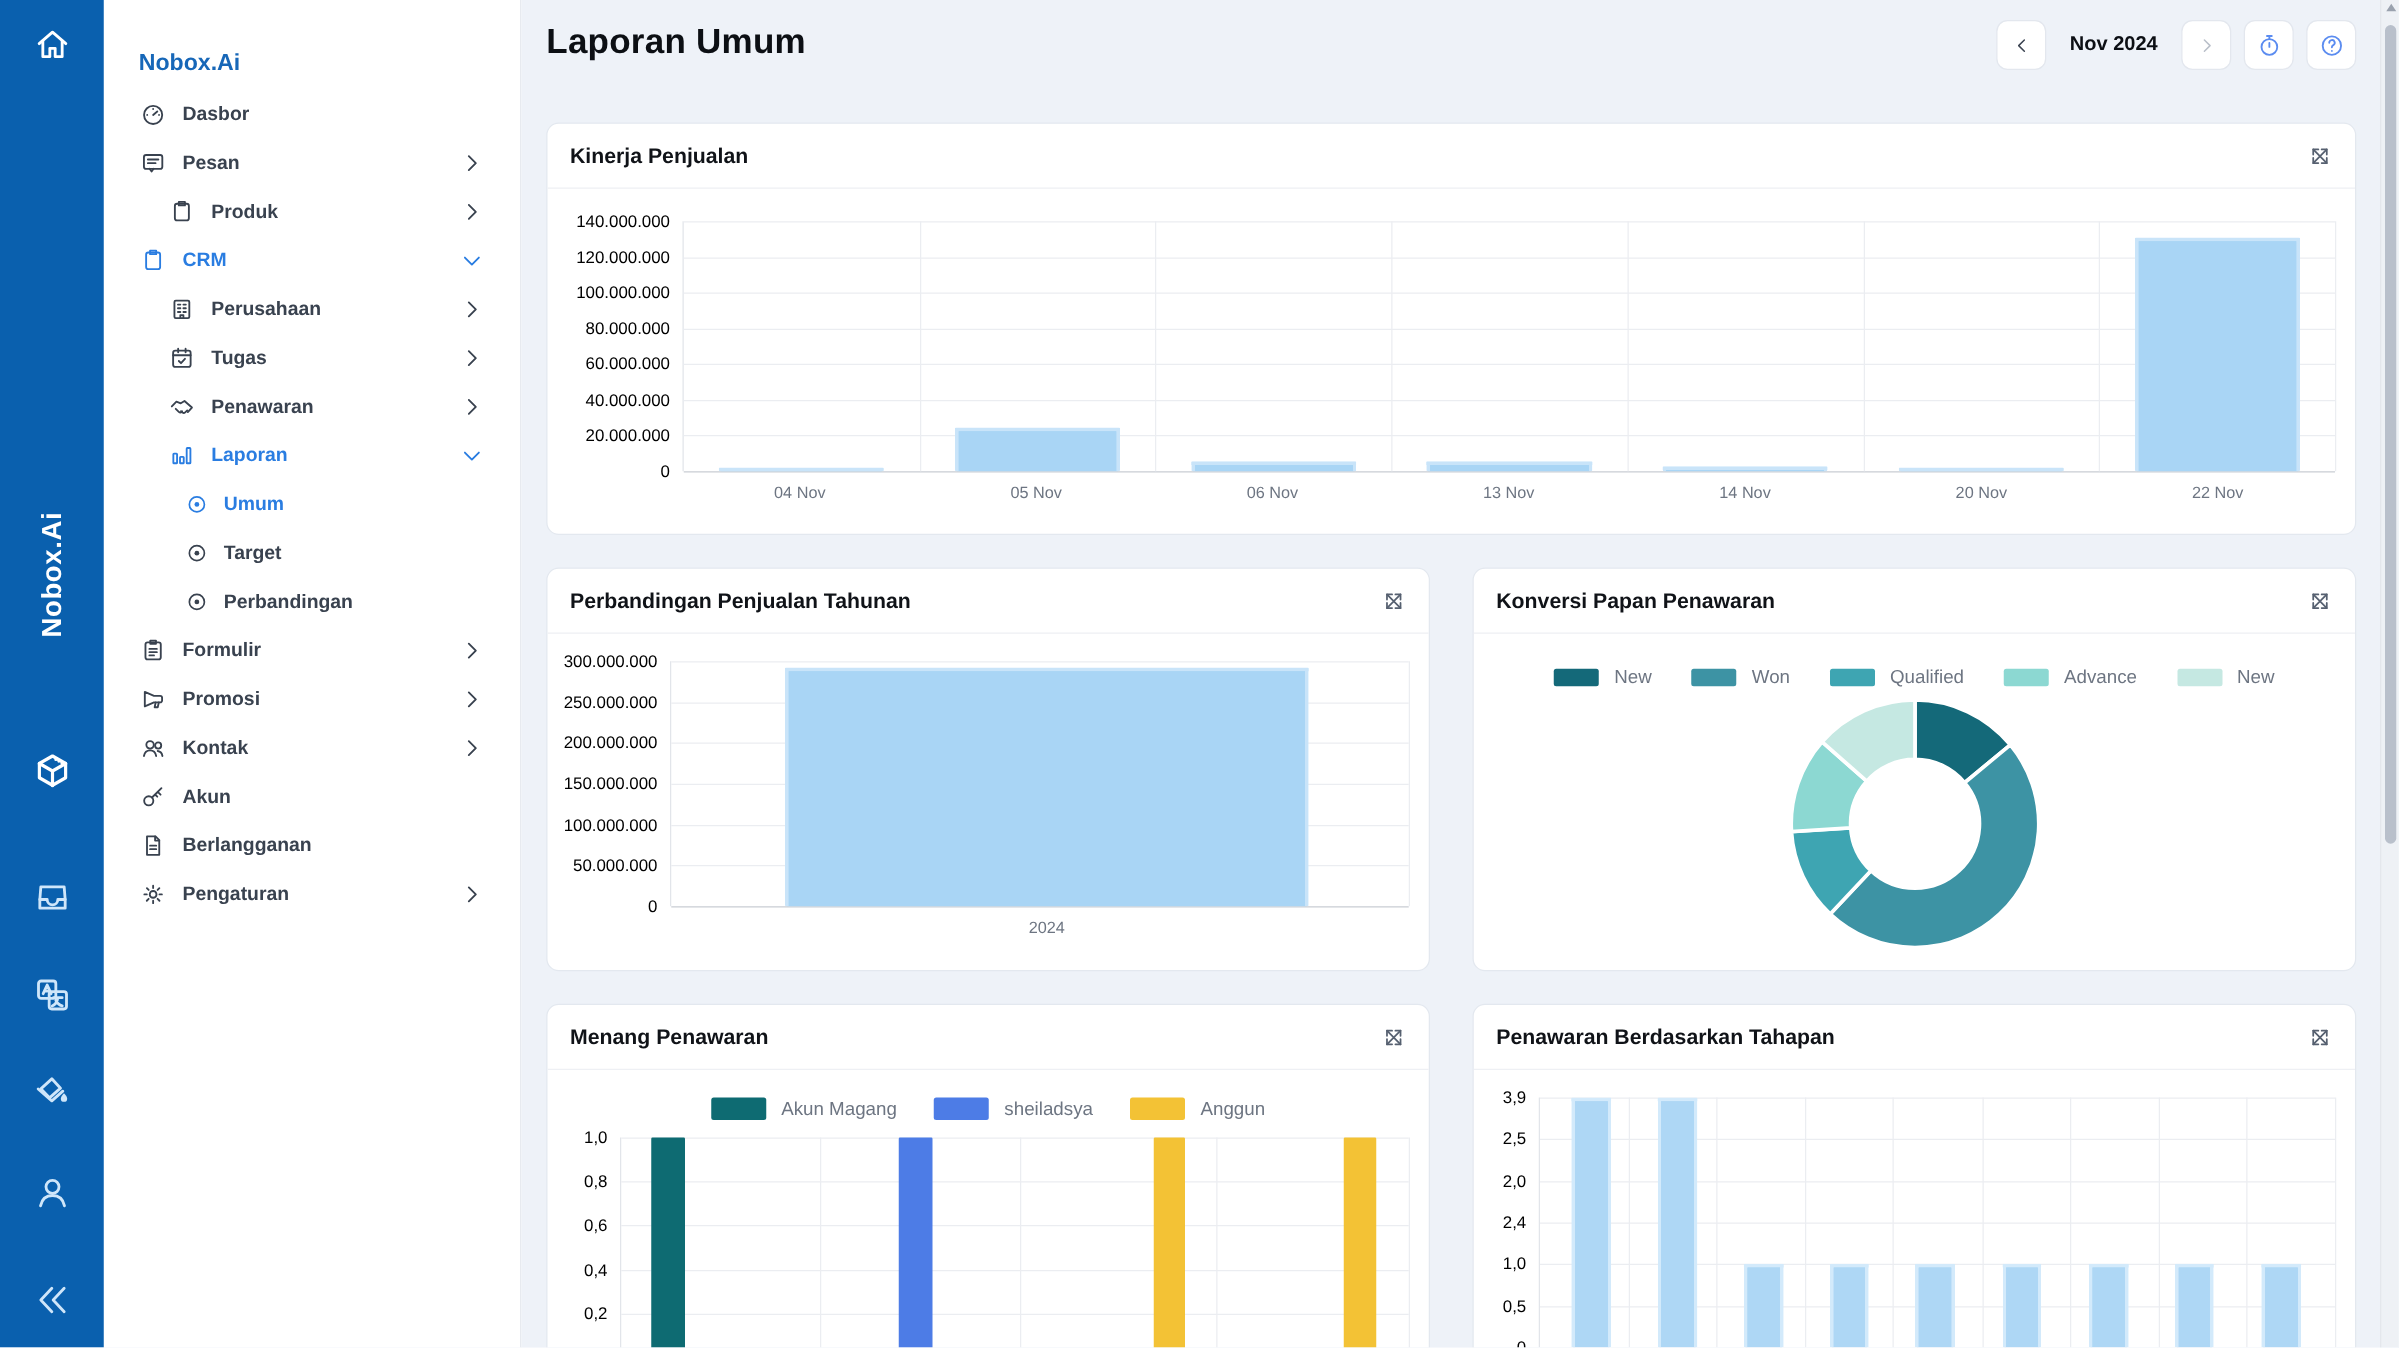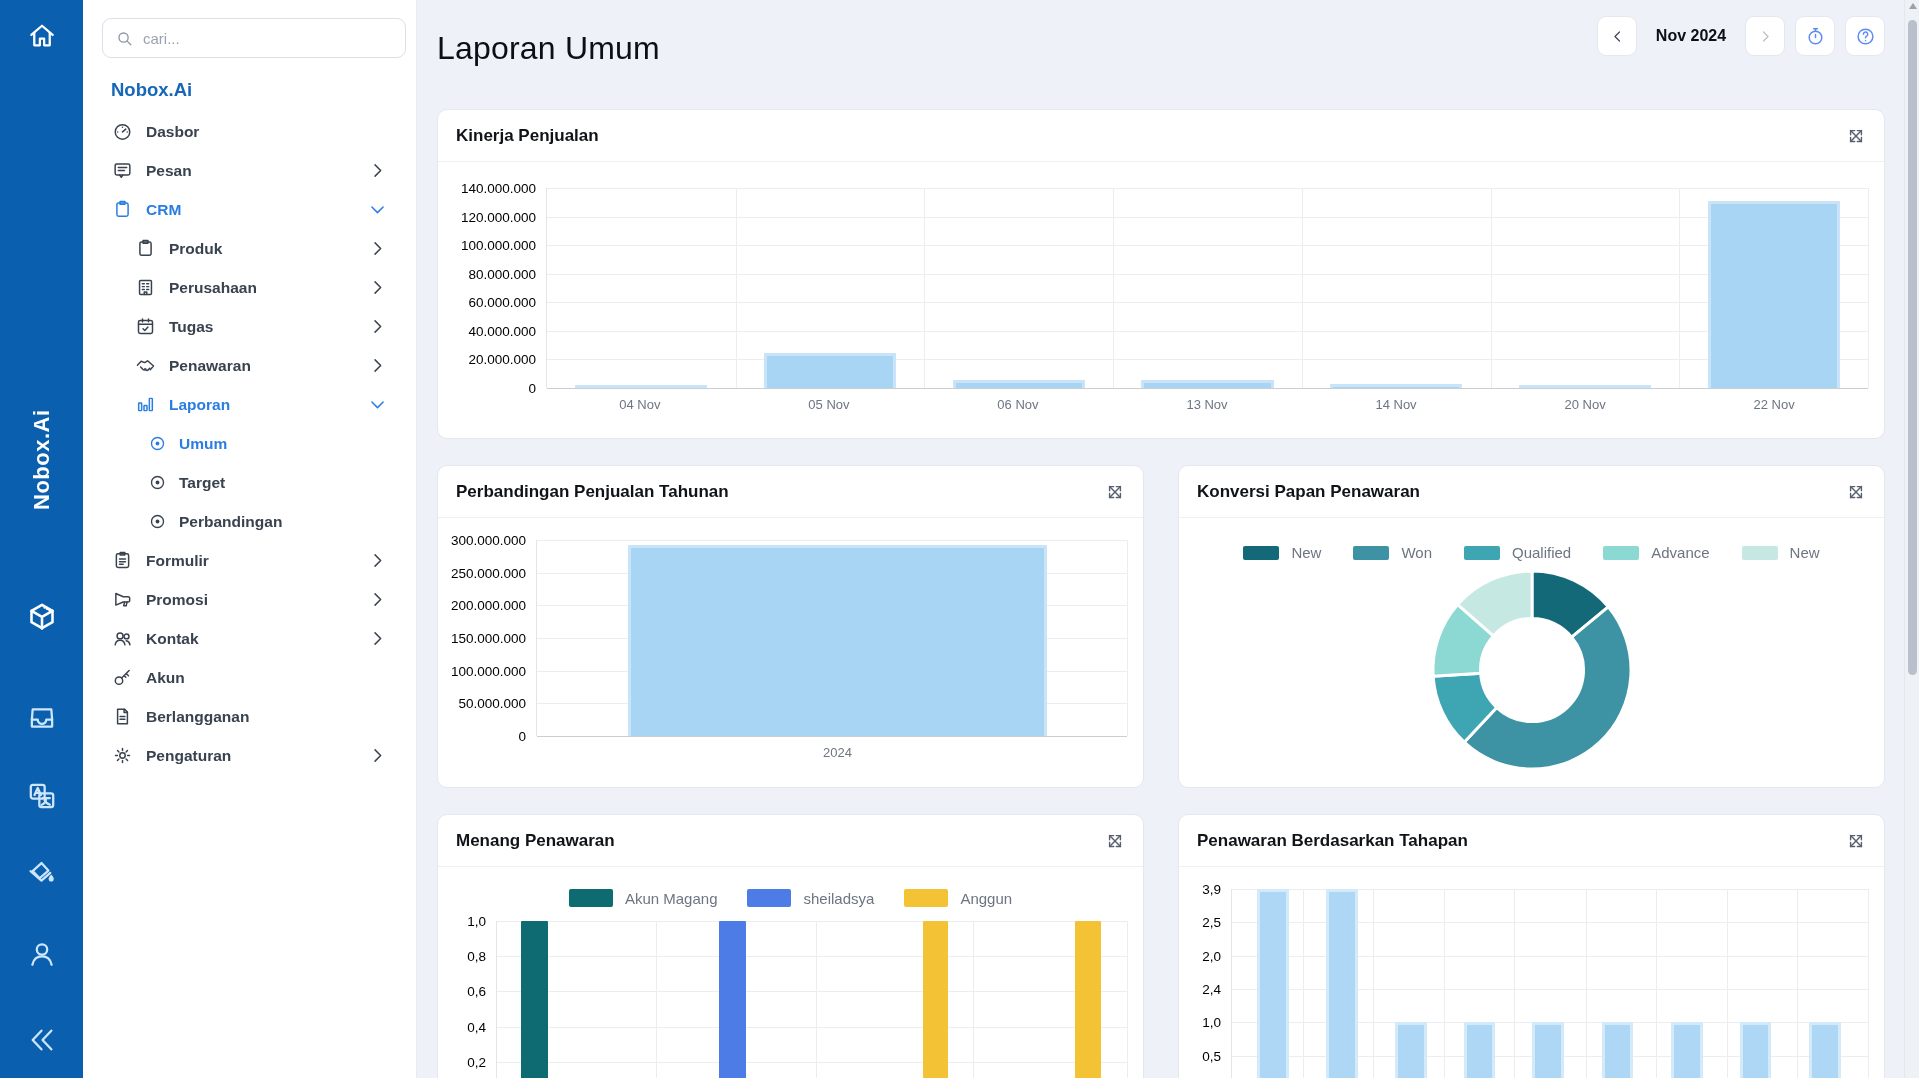--- a/index.html
+++ b/index.html
@@ -33,21 +33,21 @@
   .chev{margin-left:auto;width:15px;height:15px;flex:none}
   .chev.blue{color:#2a7de1}
   .offline{display:flex;align-items:center;padding-left:20px;margin-top:auto}
   .toggle{width:52px;height:26px;border-radius:13px;background:#e8eaf1;position:relative;box-shadow:inset 0 1px 2px rgba(0,0,0,.05);cursor:pointer;flex:none}
   .knob{position:absolute;left:3px;top:3px;width:20px;height:20px;border-radius:50%;background:#fdfdfe;box-shadow:0 1px 3px rgba(0,0,0,.25)}
   .ofl{font-size:15.5px;color:#1c222c;margin-left:26px}
 
   
   .main{flex:1;background:#eef2f8;padding:14px 34px 0 20px;overflow:hidden}
   .mhead{display:flex;align-items:flex-start;justify-content:space-between}
-  h1{font-size:32px;font-weight:400;color:#0c0f14;margin-top:16px;letter-spacing:.2px}
+  h1{font-size:28px;font-weight:700;color:#0c0f14;margin-top:3px;letter-spacing:.2px}
   .controls{display:flex;gap:10px;align-items:center;margin-top:2px}
   .btn{width:40px;height:40px;background:#fff;border:1px solid #e3e7ee;border-radius:9px;display:flex;align-items:center;justify-content:center;color:#3c4452;cursor:pointer}
   .btn .ic{width:17px;height:17px}
   .btn.blue .ic{width:21px;height:21px}
   .btn.dis{color:#b9bfc9}
   .btn.blue{color:#5b8cf0}
   .period{font-weight:800;font-size:16px;color:#0c0f14;margin:0 5px;min-width:78px;text-align:center}
 
   .card{background:#fff;border:1px solid #e3e8ef;border-radius:10px;overflow:hidden}
   .chead{display:flex;align-items:center;justify-content:space-between;height:52px;padding:12px 18px;border-bottom:1px solid #eef0f4}
@@ -140,29 +140,20 @@
         </svg>
       </span>
     <span class="ricon p5">
         <svg class="ic " viewBox="0 0 24 24" fill="none" stroke="currentColor" stroke-width="1.7" stroke-linecap="round" stroke-linejoin="round">
           <path d="M11.6 5 5 12l6.6 7M19 5l-6.6 7L19 19"></path>
         </svg>
       </span>
   </aside>
 
   <nav class="sidebar">
-    <div class="search">
-      <span>
-          <svg class="ic " viewBox="0 0 24 24" fill="none" stroke="currentColor" stroke-width="1.7" stroke-linecap="round" stroke-linejoin="round">
-            <circle cx="10.8" cy="10.8" r="5.8"></circle>
-            <path d="M15.3 15.3 20 20"></path>
-          </svg>
-        </span>
-      <input class="sinput" placeholder="cari..." style="">
-    </div>
     <div class="brand">Nobox.Ai</div>
     <div id="menu">
         <div class="mi l0">
           <svg class="ic " viewBox="0 0 24 24" fill="none" stroke="currentColor" stroke-width="1.7" stroke-linecap="round" stroke-linejoin="round">
             <circle cx="12" cy="12.5" r="8.3"></circle>
             <path d="M12 12.5l3.8-3.2"></path>
             <path d="M6.6 12.5h.01M17.4 12.5h.01M12 7.1h.01"></path>
           </svg>
           <span class="lbl">Dasbor</span>
         </div>
@@ -170,38 +161,38 @@
           <svg class="ic " viewBox="0 0 24 24" fill="none" stroke="currentColor" stroke-width="1.7" stroke-linecap="round" stroke-linejoin="round">
             <rect x="3.6" y="4.6" width="16.8" height="12.6" rx="2"></rect>
             <path d="M7.2 8.7h9.6M7.2 12h7"></path>
             <path d="M8.8 17.2l1.8 2.5 1.8-2.5"></path>
           </svg>
           <span class="lbl">Pesan</span>
           <svg class="ic chev" viewBox="0 0 24 24" fill="none" stroke="currentColor" stroke-width="1.7" stroke-linecap="round" stroke-linejoin="round">
             <path d="M9.2 5.6 15.6 12l-6.4 6.4"></path>
           </svg>
         </div>
+        <div class="mi l1">
+          <svg class="ic " viewBox="0 0 24 24" fill="none" stroke="currentColor" stroke-width="1.7" stroke-linecap="round" stroke-linejoin="round">
+            <rect x="5.6" y="4.6" width="12.8" height="15.2" rx="2"></rect>
+            <path d="M9.2 2.9h5.6v3.2H9.2z"></path>
+          </svg>
+          <span class="lbl">Produk</span>
+          <svg class="ic chev" viewBox="0 0 24 24" fill="none" stroke="currentColor" stroke-width="1.7" stroke-linecap="round" stroke-linejoin="round">
+            <path d="M9.2 5.6 15.6 12l-6.4 6.4"></path>
+          </svg>
+        </div>
         <div class="mi l0 act">
           <svg class="ic " viewBox="0 0 24 24" fill="none" stroke="currentColor" stroke-width="1.7" stroke-linecap="round" stroke-linejoin="round">
             <rect x="5.6" y="4.6" width="12.8" height="15.2" rx="2"></rect>
             <path d="M9.2 2.9h5.6v3.2H9.2z"></path>
           </svg>
           <span class="lbl">CRM</span>
           <svg class="ic chev blue" viewBox="0 0 24 24" fill="none" stroke="currentColor" stroke-width="1.7" stroke-linecap="round" stroke-linejoin="round">
             <path d="M5.6 9.2 12 15.6l6.4-6.4"></path>
-          </svg>
-        </div>
-        <div class="mi l1">
-          <svg class="ic " viewBox="0 0 24 24" fill="none" stroke="currentColor" stroke-width="1.7" stroke-linecap="round" stroke-linejoin="round">
-            <rect x="5.6" y="4.6" width="12.8" height="15.2" rx="2"></rect>
-            <path d="M9.2 2.9h5.6v3.2H9.2z"></path>
-          </svg>
-          <span class="lbl">Produk</span>
-          <svg class="ic chev" viewBox="0 0 24 24" fill="none" stroke="currentColor" stroke-width="1.7" stroke-linecap="round" stroke-linejoin="round">
-            <path d="M9.2 5.6 15.6 12l-6.4 6.4"></path>
           </svg>
         </div>
         <div class="mi l1">
           <svg class="ic " viewBox="0 0 24 24" fill="none" stroke="currentColor" stroke-width="1.7" stroke-linecap="round" stroke-linejoin="round">
             <rect x="5.2" y="4" width="13.6" height="16" rx="1.2"></rect>
             <path d="M8.4 7.6h2.2M13.4 7.6h2.2M8.4 11h2.2M13.4 11h2.2M8.4 14.4h2.2M13.4 14.4h2.2"></path>
             <path d="M10.6 20v-2.8h2.8V20"></path>
           </svg>
           <span class="lbl">Perusahaan</span>
           <svg class="ic chev" viewBox="0 0 24 24" fill="none" stroke="currentColor" stroke-width="1.7" stroke-linecap="round" stroke-linejoin="round">

